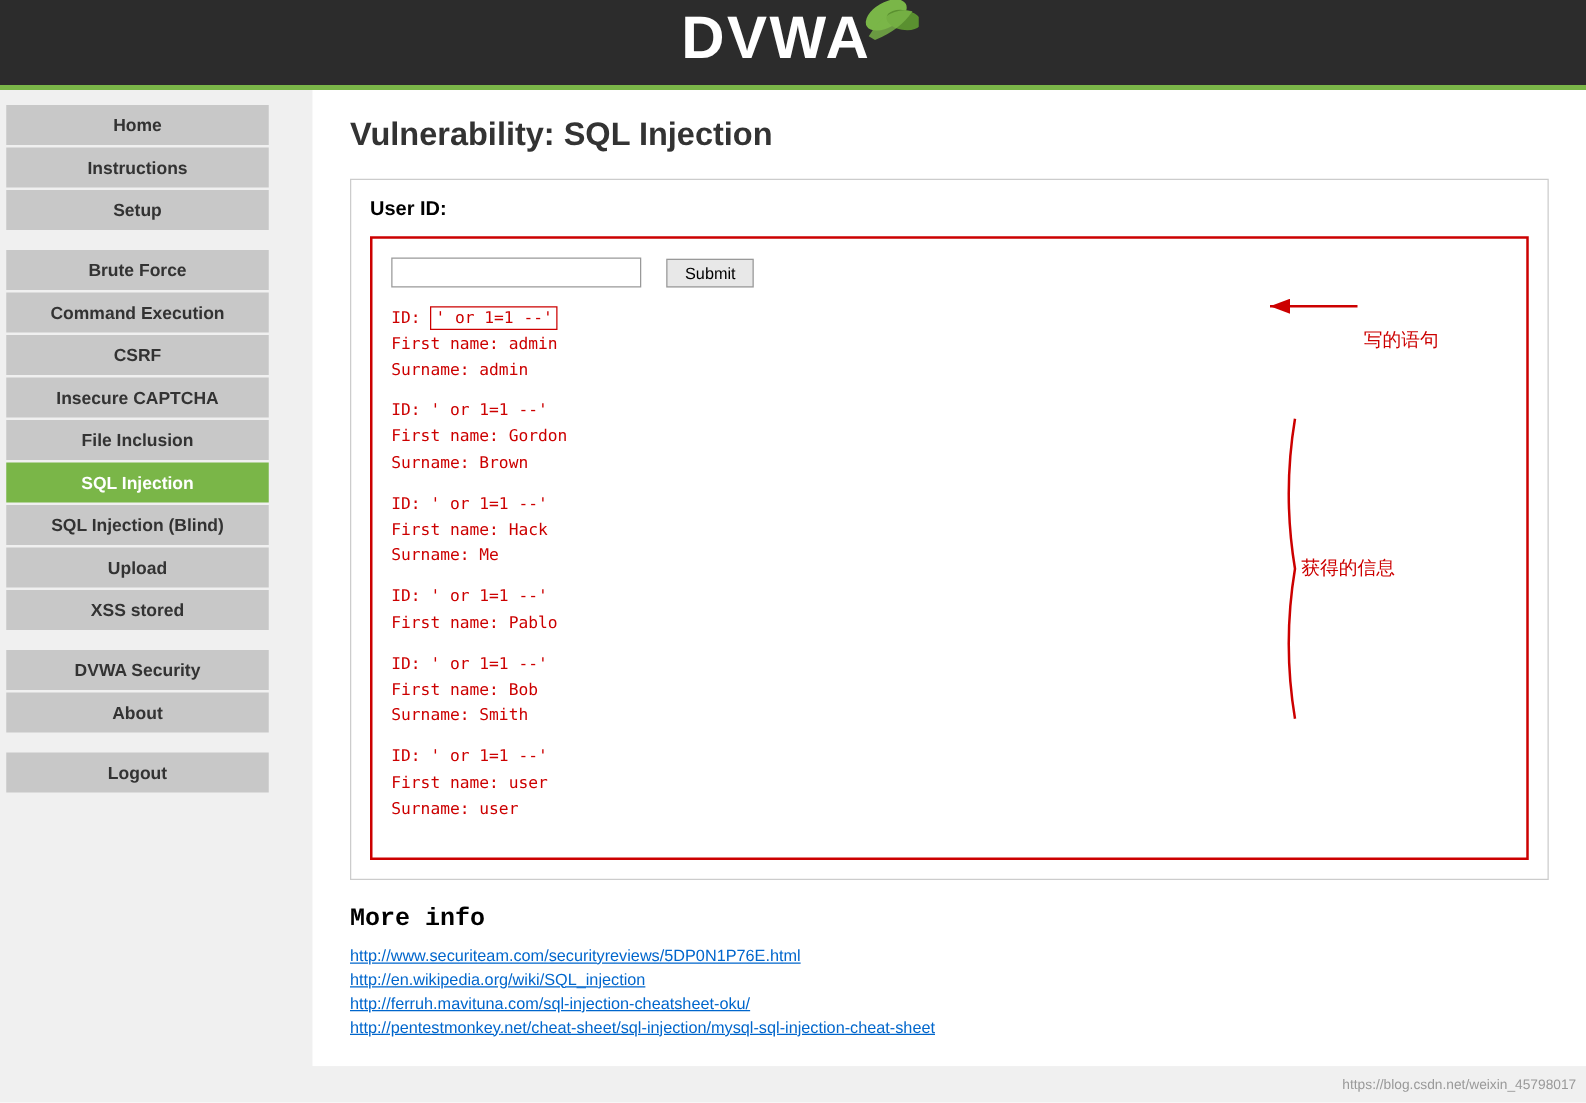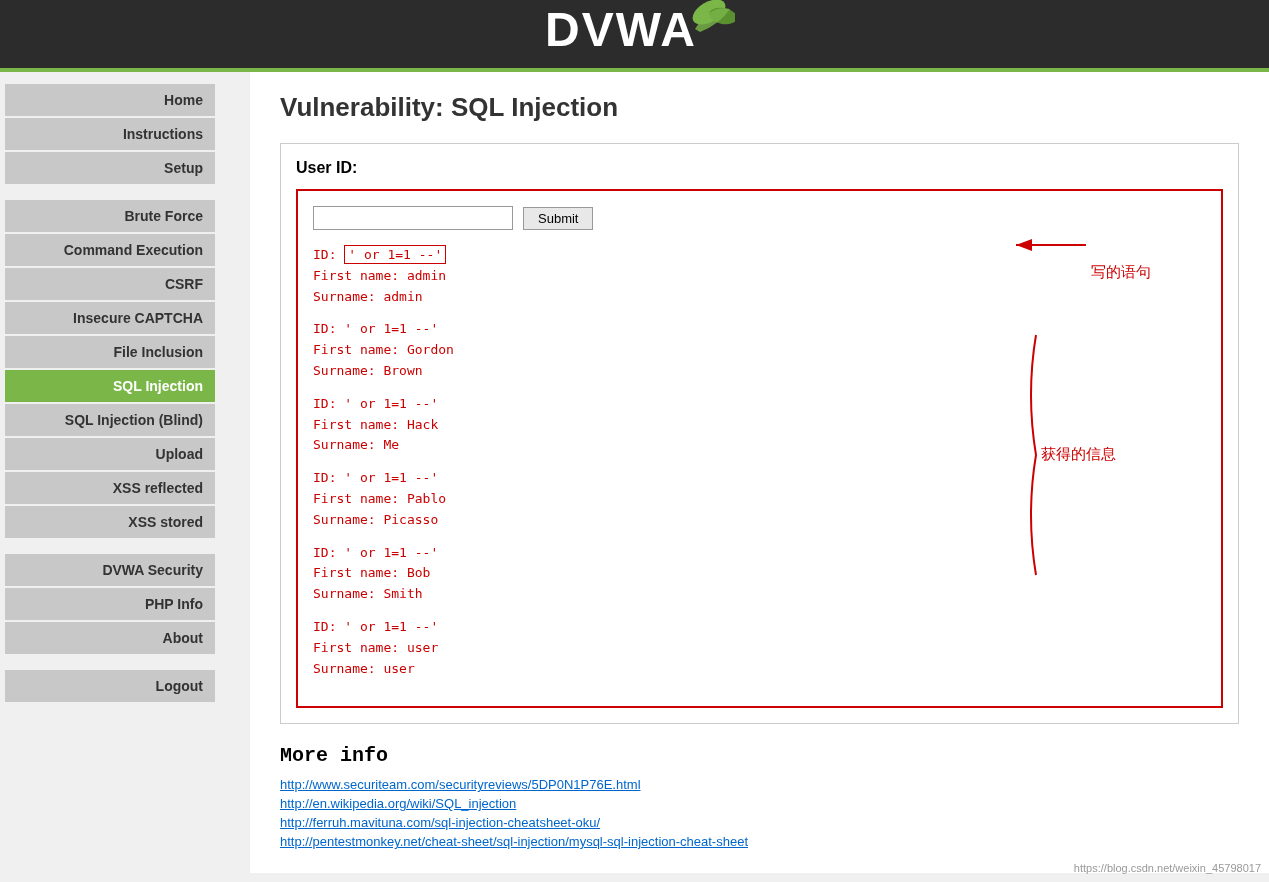--- a/index.html
+++ b/index.html
@@ -40,21 +40,21 @@
       display: block;
       width: 210px;
       padding: 8px 12px;
       margin: 2px 0;
       background: #c8c8c8;
       color: #333;
       font-size: 14px;
       font-weight: bold;
       cursor: pointer;
       border: none;
-      text-align: right;
+      text-align: center;
       text-decoration: none;
     }
     .nav-item.active { background: #7ab648; color: white; }
     .nav-separator { height: 12px; }
 
     
     #main {
       flex: 1;
       padding: 20px 30px;
       background: white;
@@ -81,21 +81,21 @@
     
     .annotation-box {
       border: 2px solid #cc0000;
       padding: 15px;
       position: relative;
     }
 
     .form-row {
       display: flex;
       align-items: center;
-      gap: 10px;
+      gap: 20px;
       margin-bottom: 15px;
     }
     .text-input {
       width: 200px;
       height: 24px;
       border: 1px solid #999;
       padding: 2px 4px;
     }
     .submit-btn {
       padding: 3px 14px;
@@ -183,27 +183,25 @@
     <div class="nav-separator"></div>
 
     <a class="nav-item">Brute Force</a>
     <a class="nav-item">Command Execution</a>
     <a class="nav-item">CSRF</a>
     <a class="nav-item">Insecure CAPTCHA</a>
     <a class="nav-item">File Inclusion</a>
     <a class="nav-item active">SQL Injection</a>
     <a class="nav-item">SQL Injection (Blind)</a>
     <a class="nav-item">Upload</a>
-    <a class="nav-item">XSS reflected</a>
     <a class="nav-item">XSS stored</a>
 
     <div class="nav-separator"></div>
 
     <a class="nav-item">DVWA Security</a>
-    <a class="nav-item">PHP Info</a>
     <a class="nav-item">About</a>
 
     <div class="nav-separator"></div>
 
     <a class="nav-item">Logout</a>
   </div>
 
   <div id="main">
     <h1 class="page-title">Vulnerability: SQL Injection</h1>
 
@@ -236,21 +234,20 @@
 
             <div class="result-block">
               <div class="result-text">ID: ' or 1=1 --'</div>
               <div class="result-text">First name: Hack</div>
               <div class="result-text">Surname: Me</div>
             </div>
 
             <div class="result-block">
               <div class="result-text">ID: ' or 1=1 --'</div>
               <div class="result-text">First name: Pablo</div>
-              <div class="result-text">Surname: Picasso</div>
             </div>
 
             <div class="result-block">
               <div class="result-text">ID: ' or 1=1 --'</div>
               <div class="result-text">First name: Bob</div>
               <div class="result-text">Surname: Smith</div>
             </div>
 
             <div class="result-block">
               <div class="result-text">ID: ' or 1=1 --'</div>

